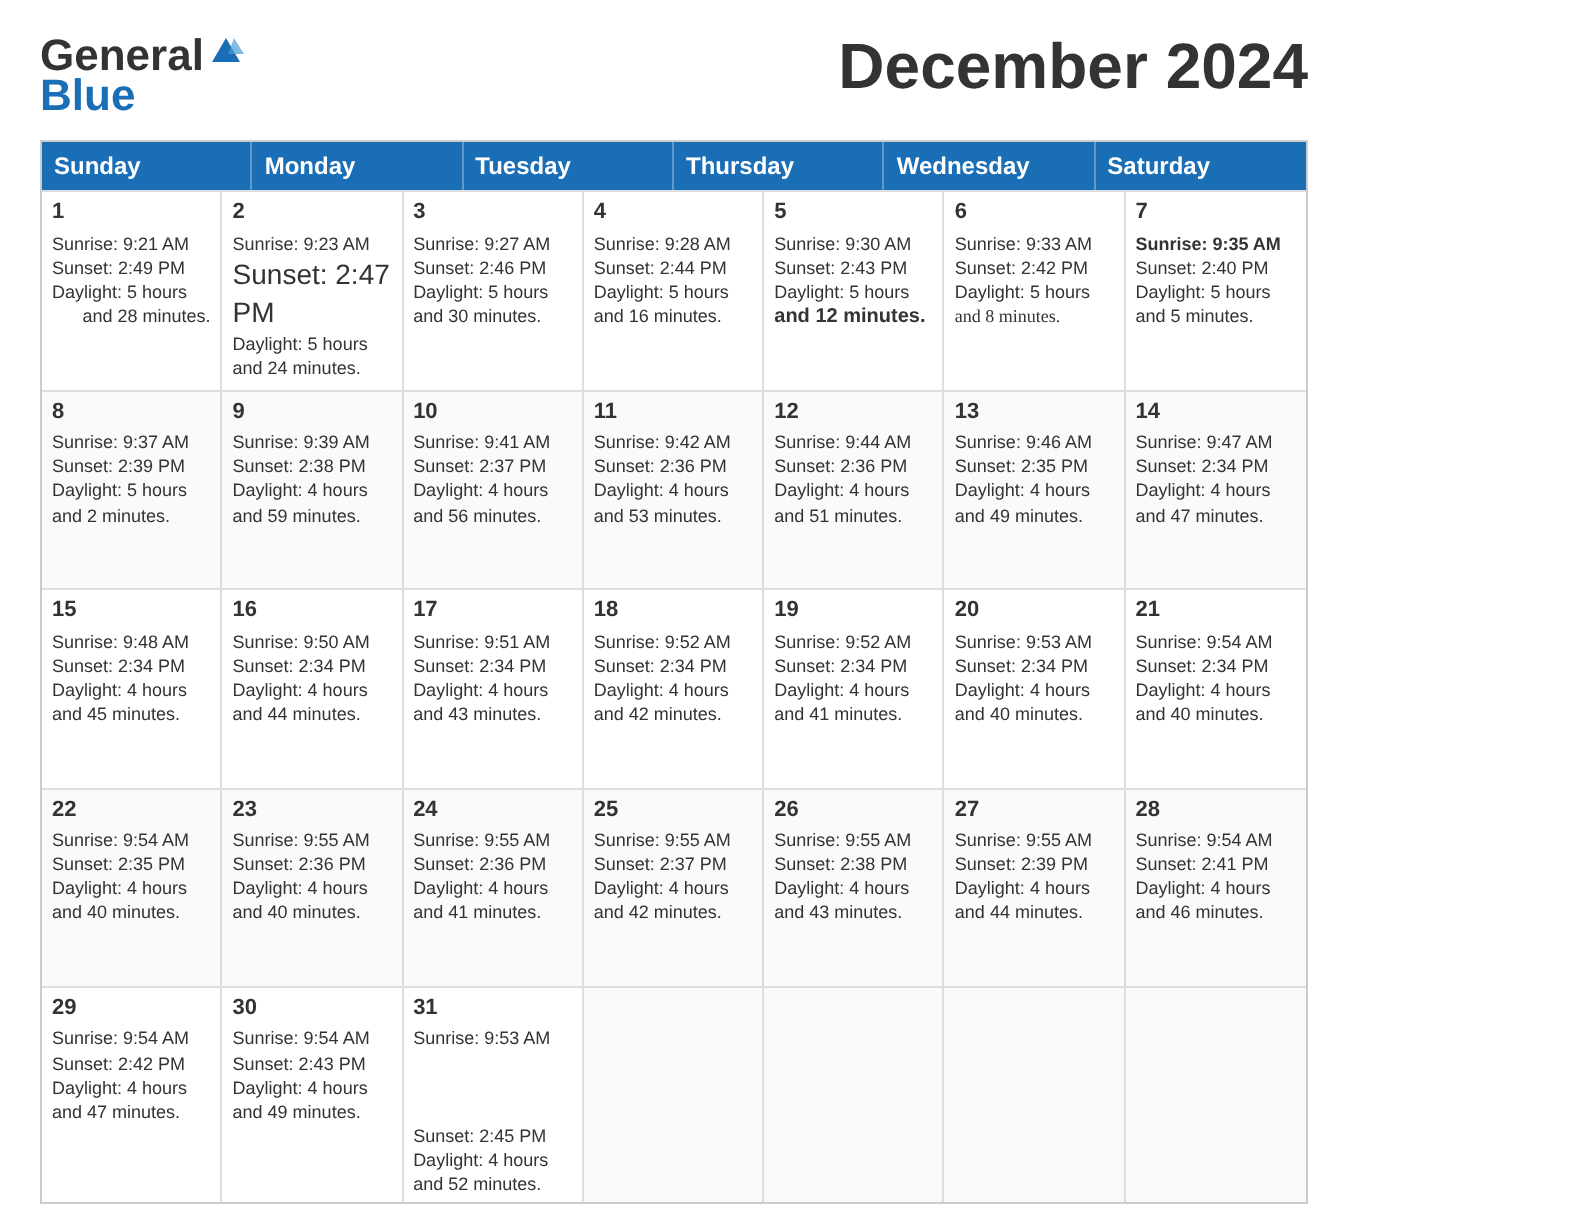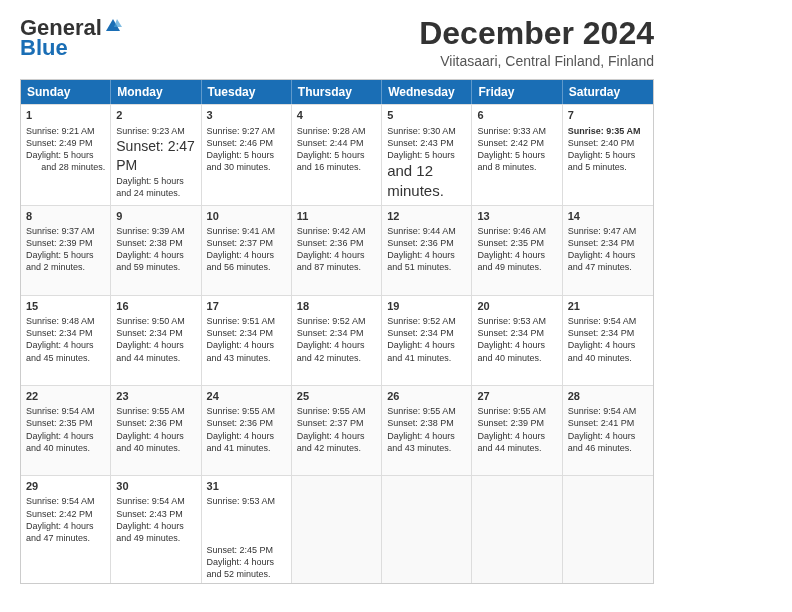--- a/index.html
+++ b/index.html
@@ -6,21 +6,21 @@
     body {
       font-family: Arial, sans-serif;
       background: #fff;
       width: 792px;
       height: 612px;
       overflow: hidden;
     }
     .page {
       width: 674px;
       height: 612px;
-      padding: 16px 20px 28px 20px;
+      padding: 16px 20px 10px 20px;
       display: flex;
       flex-direction: column;
     }
     .header {
       display: flex;
       justify-content: space-between;
       align-items: flex-start;
       margin-bottom: 10px;
     }
     .logo {
@@ -50,21 +50,21 @@
       margin-top: 2px;
     }
     .calendar {
       flex: 1;
       display: flex;
       flex-direction: column;
       border: 1px solid #ccc;
     }
     .cal-header {
       display: grid;
-      grid-template-columns: repeat(7, 1fr);
+      grid-template-columns: repeat(6, 1fr);
       background: #1a6eb5;
     }
     .cal-header-cell {
       color: #fff;
       font-weight: bold;
       font-size: 12px;
       padding: 5px 6px;
       text-align: left;
       border-right: 1px solid rgba(255,255,255,0.3);
     }
@@ -111,32 +111,30 @@
         <span class="logo-text logo-general">General</span>
         <svg width="18" height="18" viewBox="0 0 18 18" style="margin-left:2px;margin-top:-4px;">
           <polygon points="9,2 16,14 2,14" fill="#1a6eb5"></polygon>
           <polygon points="13,2 18,10 10,10" fill="#4a9fd5" opacity="0.7"></polygon>
         </svg>
       </div>
       <span class="logo-text logo-blue" style="margin-top:-4px;">Blue</span>
     </div>
     <div class="title-block">
       <div class="month-title">December 2024</div>
-      <div class="location">Viitasaari, Central Finland, Finland</div>
     </div>
   </div>
 
   <div class="calendar">
     <div class="cal-header">
       <div class="cal-header-cell">Sunday</div>
       <div class="cal-header-cell">Monday</div>
       <div class="cal-header-cell">Tuesday</div>
       <div class="cal-header-cell">Thursday</div>
       <div class="cal-header-cell">Wednesday</div>
-      <div class="cal-header-cell">Friday</div>
       <div class="cal-header-cell">Saturday</div>
     </div>
     <div class="cal-body" id="cal-body">
     <div class="cal-row">
           <div class="cal-cell">
             <span class="day-num">1</span>
             <span style="display: block; font-size: 9px; line-height: 1.35;">Sunrise: 9:21 AM</span>
             <span style="display: block; font-size: 9px; line-height: 1.35;">Sunset: 2:49 PM</span>
             <span style="display: block; font-size: 9px; line-height: 1.35;">Daylight: 5 hours</span>
             <span style="display: block; font-size: 9px; line-height: 1.35; text-align: right;">and 28 minutes.</span>
@@ -160,28 +158,28 @@
             <span style="display: block; font-size: 9px; line-height: 1.35;">Sunrise: 9:28 AM</span>
             <span style="display: block; font-size: 9px; line-height: 1.35;">Sunset: 2:44 PM</span>
             <span style="display: block; font-size: 9px; line-height: 1.35;">Daylight: 5 hours</span>
             <span style="display: block; font-size: 9px; line-height: 1.35;">and 16 minutes.</span>
           </div>
           <div class="cal-cell">
             <span class="day-num">5</span>
             <span style="display: block; font-size: 9px; line-height: 1.35;">Sunrise: 9:30 AM</span>
             <span style="display: block; font-size: 9px; line-height: 1.35;">Sunset: 2:43 PM</span>
             <span style="display: block; font-size: 9px; line-height: 1.35;">Daylight: 5 hours</span>
-            <span style="display: block; font-size: 15px; line-height: 1.35;">and 12 minutes.</span>
+            <span style="display: block; font-size: 10px; line-height: 1.35; font-weight: bold;">and 12 minutes.</span>
           </div>
           <div class="cal-cell">
             <span class="day-num">6</span>
             <span style="display: block; font-size: 9px; line-height: 1.35;">Sunrise: 9:33 AM</span>
             <span style="display: block; font-size: 9px; line-height: 1.35;">Sunset: 2:42 PM</span>
             <span style="display: block; font-size: 9px; line-height: 1.35;">Daylight: 5 hours</span>
-            <span style="display: block; font-size: 9px; line-height: 1.35;">and 8 minutes.</span>
+            <span style="display: block; font-size: 9px; line-height: 1.35; font-family: Liberation Serif, serif;">and 8 minutes.</span>
           </div>
           <div class="cal-cell">
             <span class="day-num">7</span>
             <span style="display: block; font-size: 9px; line-height: 1.35; font-weight: bold;">Sunrise: 9:35 AM</span>
             <span style="display: block; font-size: 9px; line-height: 1.35;">Sunset: 2:40 PM</span>
             <span style="display: block; font-size: 9px; line-height: 1.35;">Daylight: 5 hours</span>
             <span style="display: block; font-size: 9px; line-height: 1.35;">and 5 minutes.</span>
           </div>
         </div>
         <div class="cal-row">
@@ -204,21 +202,21 @@
             <span style="display: block; font-size: 9px; line-height: 1.35;">Sunrise: 9:41 AM</span>
             <span style="display: block; font-size: 9px; line-height: 1.35;">Sunset: 2:37 PM</span>
             <span style="display: block; font-size: 9px; line-height: 1.35;">Daylight: 4 hours</span>
             <span style="display: block; font-size: 9px; line-height: 1.35;">and 56 minutes.</span>
           </div>
           <div class="cal-cell">
             <span class="day-num">11</span>
             <span style="display: block; font-size: 9px; line-height: 1.35;">Sunrise: 9:42 AM</span>
             <span style="display: block; font-size: 9px; line-height: 1.35;">Sunset: 2:36 PM</span>
             <span style="display: block; font-size: 9px; line-height: 1.35;">Daylight: 4 hours</span>
-            <span style="display: block; font-size: 9px; line-height: 1.35;">and 87 minutes.</span>
+            <span style="display: block; font-size: 9px; line-height: 1.35;">and 53 minutes.</span>
           </div>
           <div class="cal-cell">
             <span class="day-num">12</span>
             <span style="display: block; font-size: 9px; line-height: 1.35;">Sunrise: 9:44 AM</span>
             <span style="display: block; font-size: 9px; line-height: 1.35;">Sunset: 2:36 PM</span>
             <span style="display: block; font-size: 9px; line-height: 1.35;">Daylight: 4 hours</span>
             <span style="display: block; font-size: 9px; line-height: 1.35;">and 51 minutes.</span>
           </div>
           <div class="cal-cell">
             <span class="day-num">13</span>

